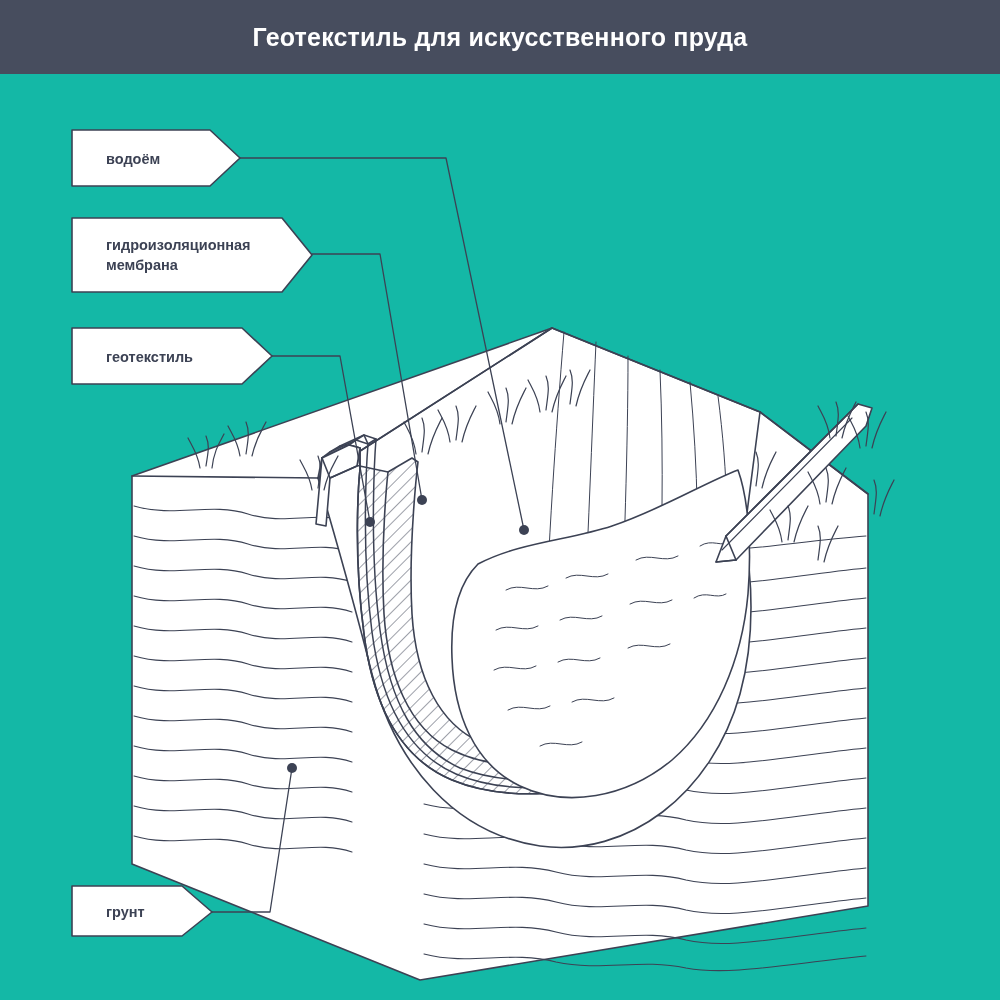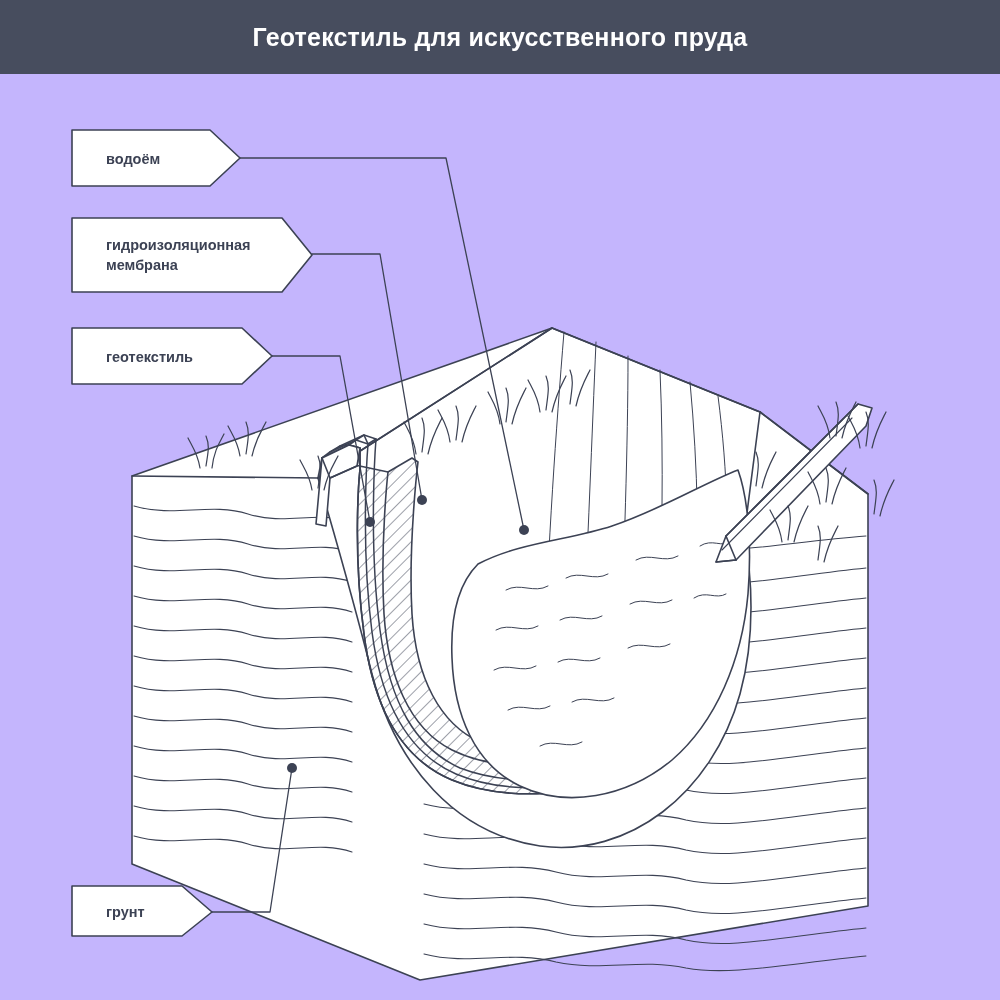--- a/index.html
+++ b/index.html
@@ -11,21 +11,21 @@
     width: 1000px;
     height: 1000px;
     font-family: "Liberation Sans", sans-serif;
     color: #3c4254;
     overflow: hidden;
   }
   .page {
     position: relative;
     width: 1000px;
     height: 1000px;
-    background: #c4b5fd;
+    background: #14b8a6;
   }
   .titlebar {
     position: absolute;
     left: 0;
     top: 0;
     width: 1000px;
     height: 74px;
     background: #474d5e;
     display: flex;
     align-items: center;

